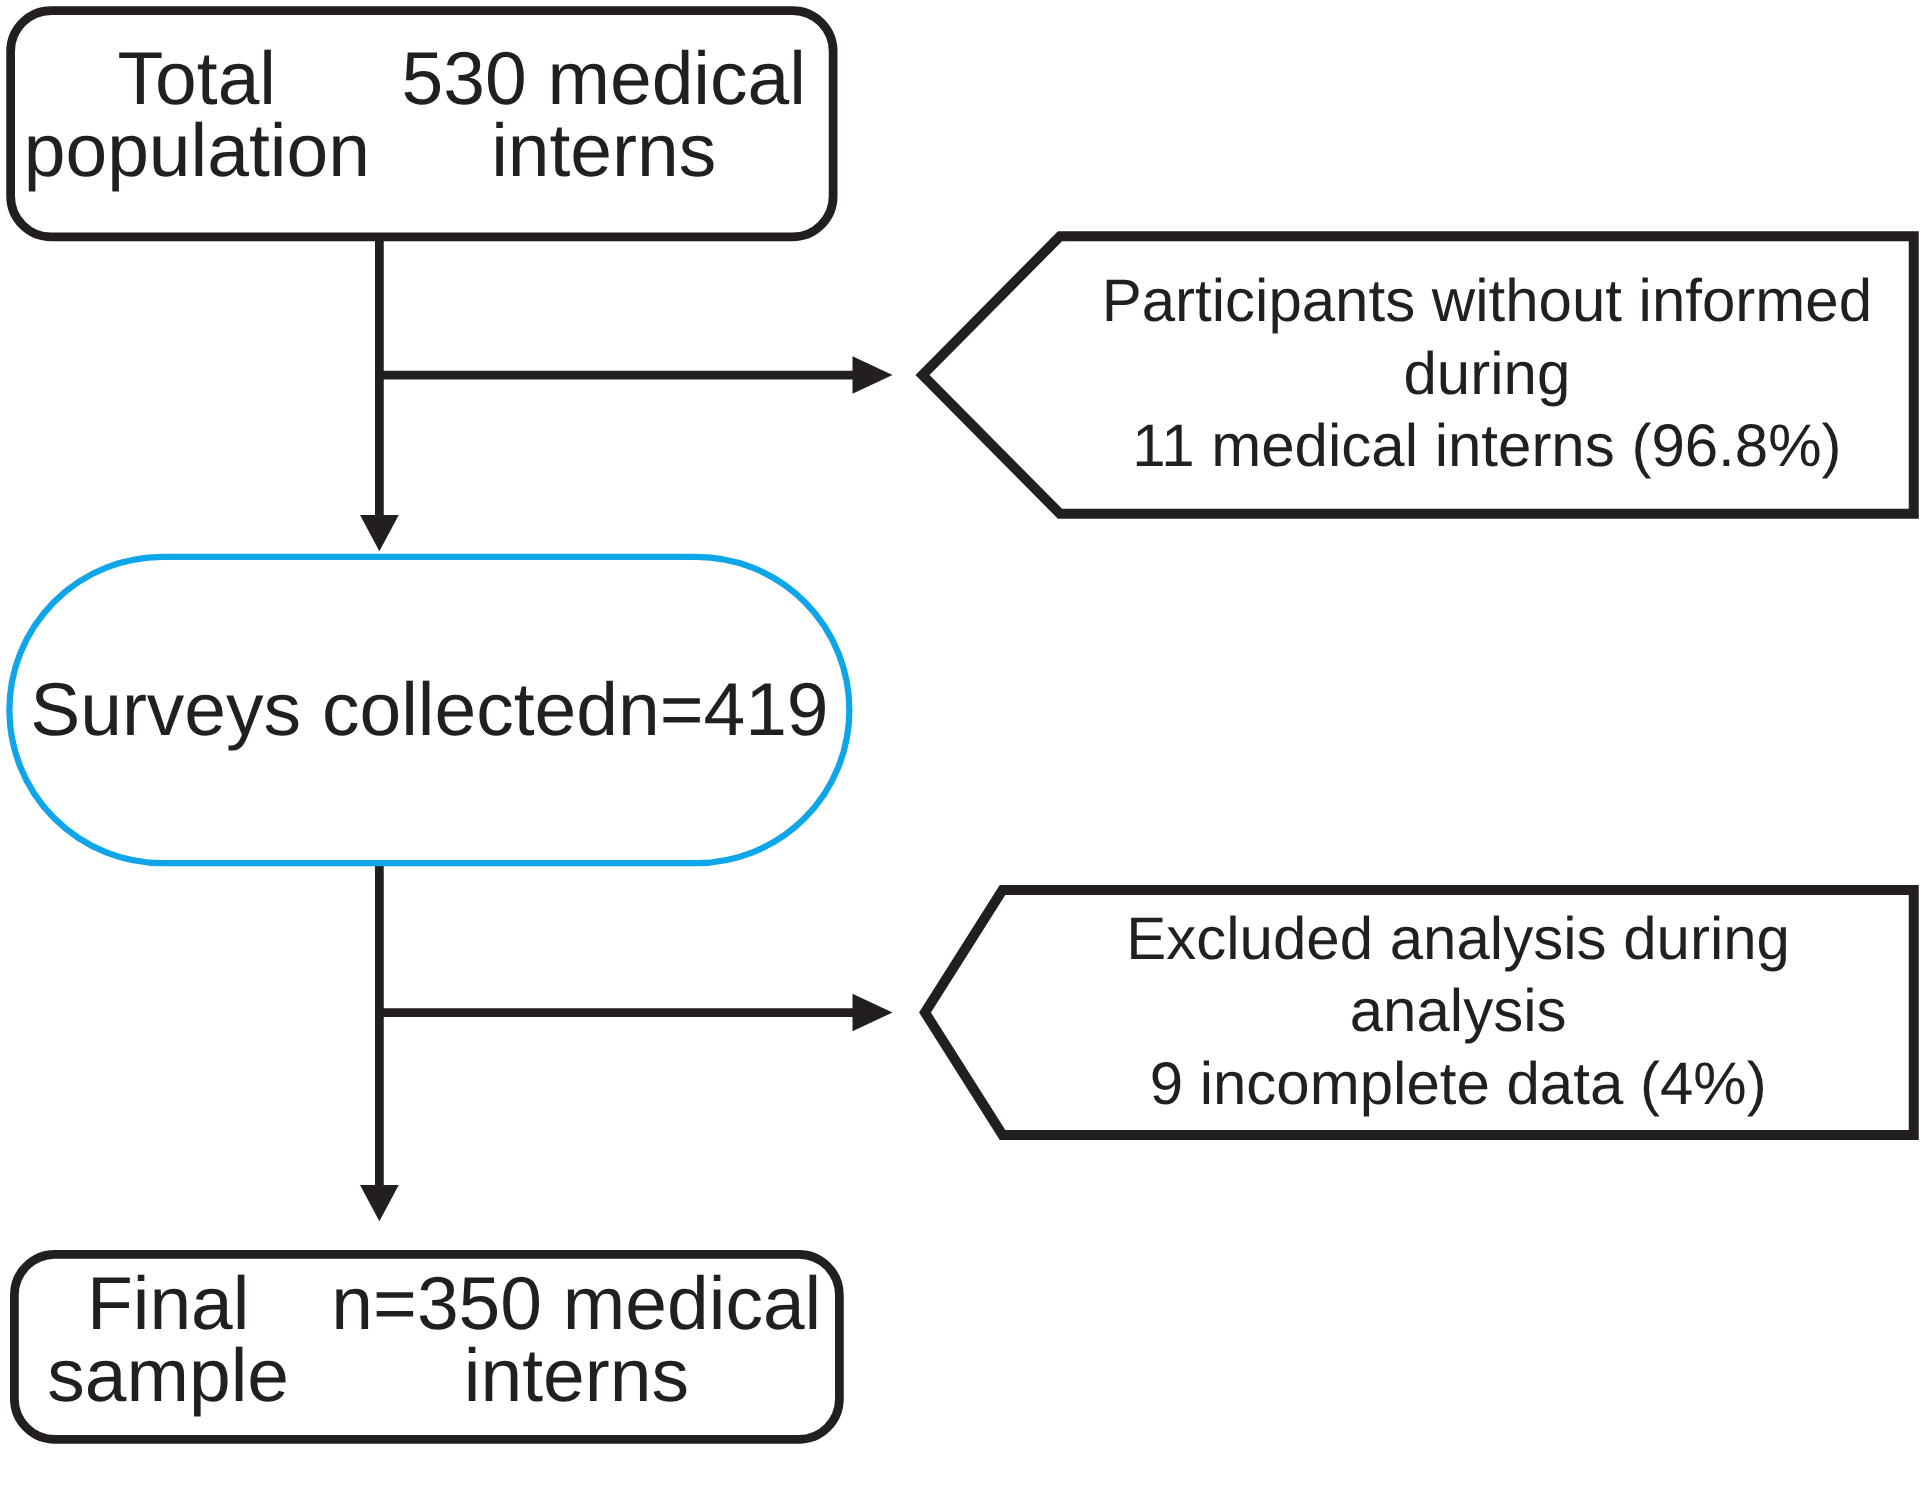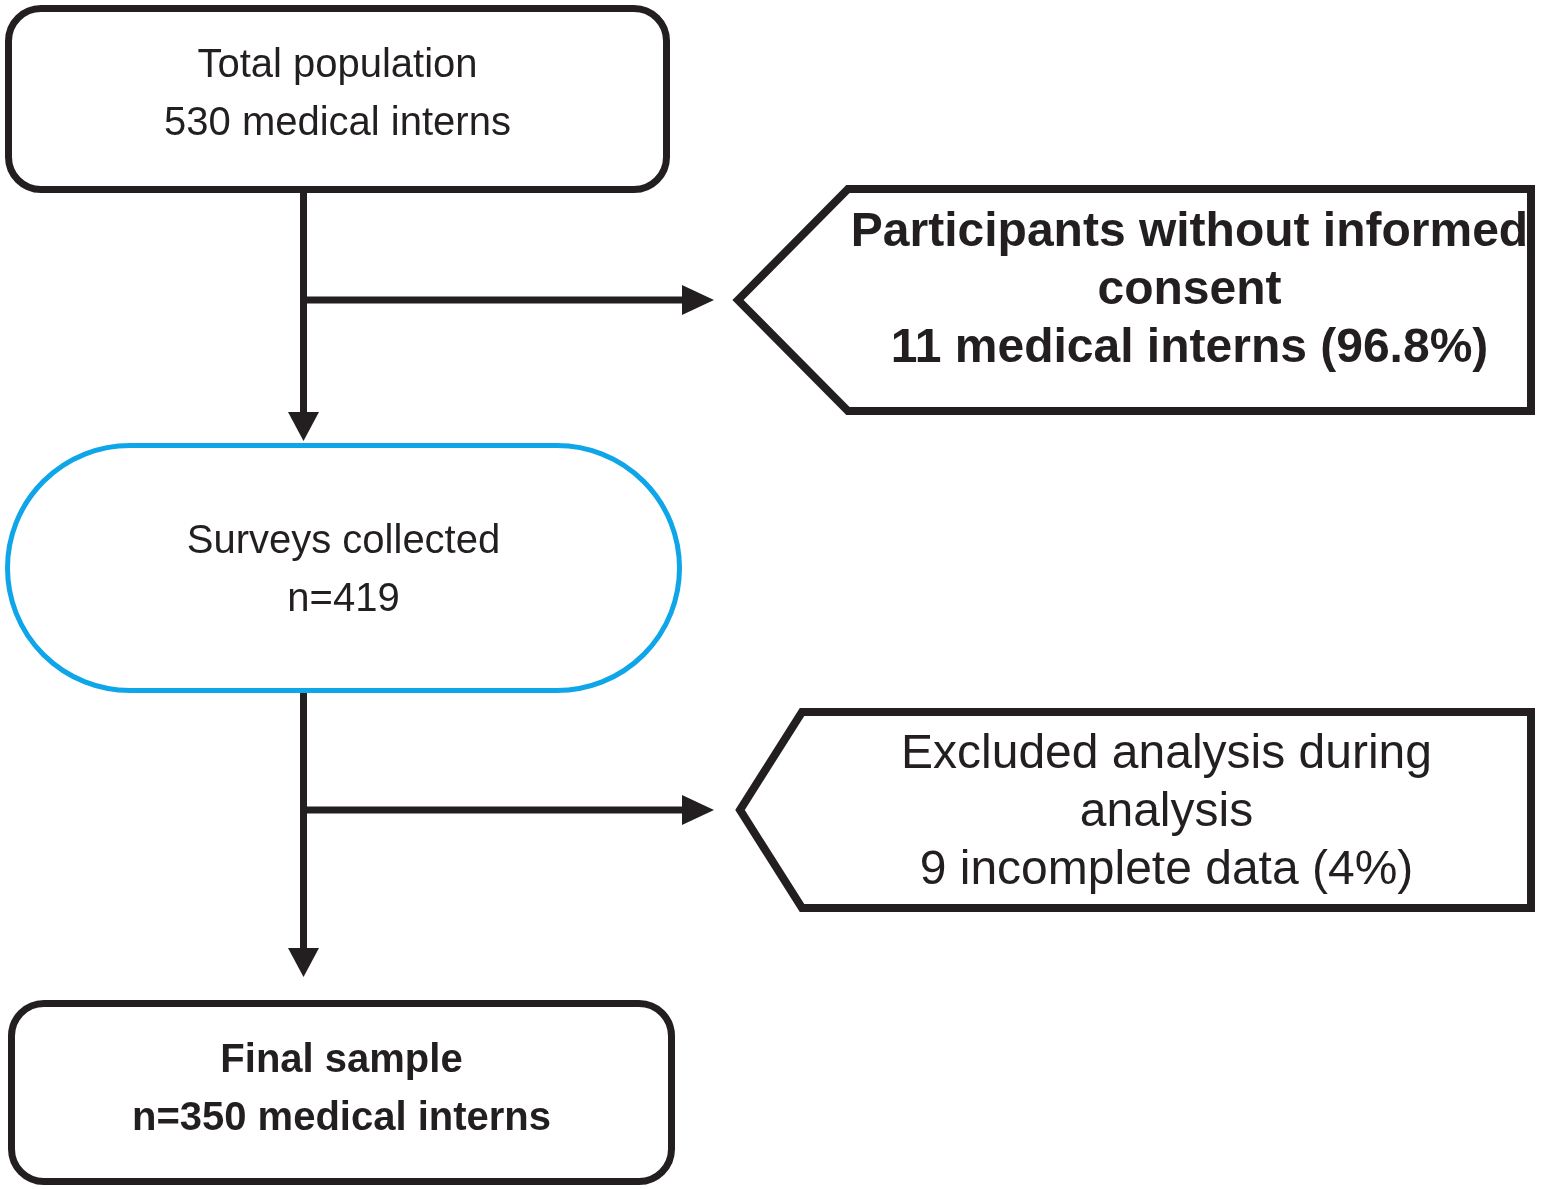--- a/index.html
+++ b/index.html
@@ -36,61 +36,59 @@
     fill: #ffffff;
     stroke: #231f20;
     stroke-width: 8;
     stroke-linejoin: miter;
   }
   .node {
     position: absolute;
     box-sizing: border-box;
     background: #ffffff;
     display: flex;
-    flex-direction: column;
     justify-content: center;
     align-items: center;
     text-align: center;
-    font-size: 40px;
+    font-size: 60px;
     line-height: 58px;
   }
   .node-box {
     border: 7px solid #231f20;
     border-radius: 36px;
   }
   .node-box.top {
     left: 5px; top: 5px;
     width: 665px; height: 188px;
     padding-bottom: 14px;
   }
   .node-stadium {
     left: 5px; top: 443px;
     width: 677px; height: 250px;
     border: 5px solid #0ea5e9;
     border-radius: 125px;
   }
   .node-box.final {
     left: 8px; top: 1000px;
-    width: 667px; height: 185px;
+    width: 667px; height: 155px;
     padding-bottom: 11px;
-    font-weight: bold;
   }
   .callout-text {
     position: absolute;
     display: flex;
     flex-direction: column;
     justify-content: center;
     align-items: center;
     text-align: center;
     font-size: 48px;
     line-height: 58px;
   }
   .callout-text.no-consent {
-    left: 848px; top: 177px;
-    width: 683px; height: 222px; font-weight: bold;
+    left: 848px; top: 189px;
+    width: 683px; height: 222px;
   }
   .callout-text.excluded-analysis {
     left: 802px; top: 712px;
     width: 729px; height: 196px;
   }
   .t-line { display: block; }
 </style>
 </head>
 <body>
 
@@ -124,21 +122,21 @@
     <span class="t-line">n=419</span>
   </div>
 
   <div class="node node-box final">
     <span class="t-line">Final sample</span>
     <span class="t-line">n=350 medical interns</span>
   </div>
 
   <div class="callout-text no-consent">
     <span class="t-line">Participants without informed</span>
-    <span class="t-line">consent</span>
+    <span class="t-line">during</span>
     <span class="t-line">11 medical interns (96.8%)</span>
   </div>
 
   <div class="callout-text excluded-analysis">
     <span class="t-line">Excluded analysis during</span>
     <span class="t-line">analysis</span>
     <span class="t-line">9 incomplete data (4%)</span>
   </div>
 
 </div>

